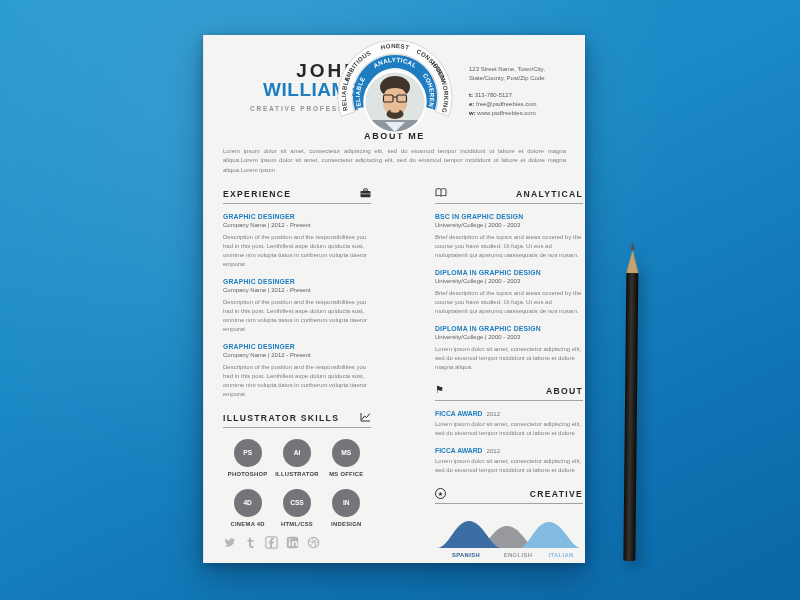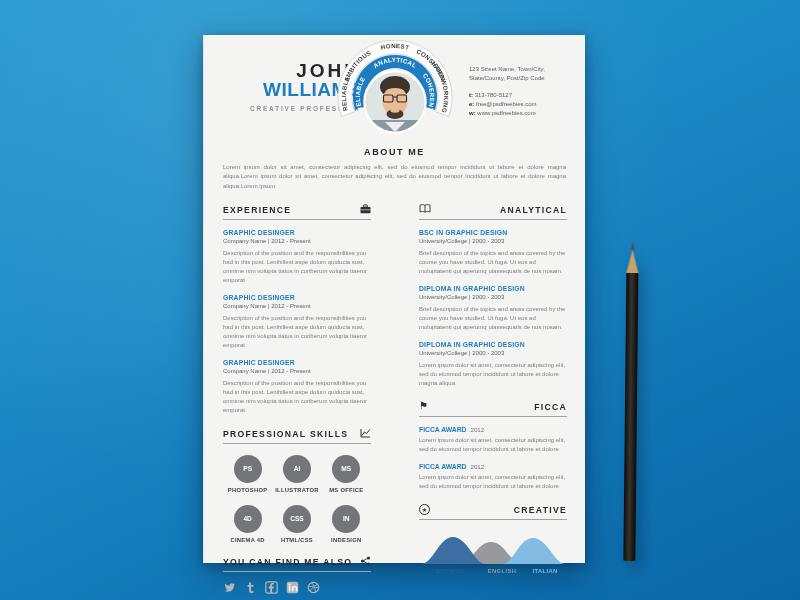--- a/index.html
+++ b/index.html
@@ -37,25 +37,25 @@
   .profession{font-size:6.5px;letter-spacing:1.8px;color:#8f9296;margin-top:5px;font-weight:bold;}
   .badge{position:absolute;left:114px;top:-15px;width:116px;height:94px;}
   .contact{position:absolute;left:246px;top:10px;width:100px;font-size:6px;
     color:#5a5d62;line-height:1.55;}
   .contact .grp{margin-bottom:7px;}
   .contact b{color:#2b2d31;}
   .arc-word{font-size:6.2px;font-weight:bold;letter-spacing:.3px;fill:#3c3d40;}
   .arc-word.inner{fill:#ffffff;}
 
   
-  .about-title{text-align:center;font-size:9px;font-weight:bold;letter-spacing:1.6px;margin-top:16px;}
+  .about-title{text-align:center;font-size:9px;font-weight:bold;letter-spacing:1.6px;margin-top:0;}
   .about-text{margin-top:6px;font-size:6px;line-height:1.55;color:#7c7f85;text-align:justify;}
 
   
-  .cols{display:flex;gap:48px;margin-top:13px;}
+  .cols{display:flex;gap:64px;margin-top:13px;}
   .col{width:148px;flex:0 0 148px;}
   .sec-head{display:flex;justify-content:space-between;align-items:flex-end;
     border-bottom:1px solid #9fa3a7;padding-bottom:4px;}
   .sec-title{font-size:8.6px;font-weight:bold;letter-spacing:1.3px;color:#26272b;}
   .sec-icon{width:11px;height:11px;color:#2e3033;display:inline-block;line-height:0;}
   .sec-icon.glyph{font-size:10px;line-height:10px;}
   .star-circle{width:9px;height:9px;border:1px solid #2e3033;border-radius:50%;
     display:flex;align-items:center;justify-content:center;font-size:6px;color:#2e3033;}
 
   .entry{margin-top:9px;}
@@ -190,21 +190,21 @@
         <div class="entry-sub">Company Name | 2012 - Present</div>
         <div class="entry-desc">Description of the position and the responsibilities you had in this post. Lenihillest aspe dolum quiducia sust, omnime nim volupta tiatus in coriberum volupta tiaeror emporat</div>
       </div>
       <div class="entry">
         <div class="entry-title">GRAPHIC DESINGER</div>
         <div class="entry-sub">Company Name | 2012 - Present</div>
         <div class="entry-desc">Description of the position and the responsibilities you had in this post. Lenihillest aspe dolum quiducia sust, omnime nim volupta tiatus in coriberum volupta tiaeror emporat</div>
       </div>
 
       <div class="sec-head mt-sec">
-        <span class="sec-title">PROFESSIONAL SKILLS</span>
+        <span class="sec-title">ILLUSTRATOR SKILLS</span>
         <span class="sec-icon">
           <svg viewBox="0 0 11 10" width="11" height="10">
               <path d="M1 1 V9 H10" fill="none" stroke="#2e3033" stroke-width="1"></path>
               <polyline points="2,7.5 4.5,4 6.5,5.5 9.8,1.5" fill="none" stroke="#2e3033" stroke-width="1"></polyline>
             </svg>
         </span>
       </div>
 
       <div class="skills-grid">
         <div class="skill">
@@ -226,32 +226,20 @@
         <div class="skill">
           <div class="skill-circle">CSS</div>
           <div class="skill-label">HTML/CSS</div>
         </div>
         <div class="skill">
           <div class="skill-circle">IN</div>
           <div class="skill-label">INDESIGN</div>
         </div>
       </div>
 
-      <div class="sec-head mt-sec">
-        <span class="sec-title">YOU CAN FIND ME ALSO</span>
-        <span class="sec-icon">
-          <svg viewBox="0 0 11 10" width="11" height="10">
-              <line x1="3" y1="5" x2="8" y2="2" stroke="#2e3033" stroke-width="0.9"></line>
-              <line x1="3" y1="5" x2="8" y2="8" stroke="#2e3033" stroke-width="0.9"></line>
-              <circle cx="2.5" cy="5" r="1.6" fill="#2e3033"></circle>
-              <circle cx="8.5" cy="2" r="1.6" fill="#2e3033"></circle>
-              <circle cx="8.5" cy="8" r="1.6" fill="#2e3033"></circle>
-            </svg>
-        </span>
-      </div>
 
       <div class="social-row">
         <span class="soc">
           <svg viewBox="0 0 13 13" width="13" height="13">
               <path d="M12 3.2c-.4.2-.8.3-1.2.4.4-.3.8-.7.9-1.2-.4.2-.9.4-1.4.5-.4-.4-1-.7-1.6-.7-1.2 0-2.1 1-2.1 2.1 0 .2 0 .3.1.5-1.8-.1-3.4-1-4.4-2.3-.2.3-.3.7-.3 1.1 0 .7.4 1.4 1 1.8-.3 0-.7-.1-1-.3v0c0 1 .7 1.9 1.7 2.1-.2 0-.4.1-.6.1-.1 0-.3 0-.4 0 .3.9 1.1 1.5 2 1.5-.7.6-1.7.9-2.7.9h-.5c1 .6 2.1 1 3.3 1 4 0 6.2-3.3 6.2-6.2v-.3c.4-.3.8-.7 1-1.1z" fill="#b4b6b8"></path>
             </svg>
         </span>
         <span class="soc">
           <svg viewBox="0 0 13 13" width="13" height="13">
               <path d="M5 1.5 h2 v2.5 h2.5 v1.8 H7 v3.2 c0 1 .6 1.3 1.4 1.3 .5 0 .9-.1 1.2-.3 v1.7 c-.5.2-1.1.3-1.7.3 -1.8 0-2.9-.9-2.9-2.8 V5.8 H3.5 V4 H5 Z" fill="#b4b6b8"></path>
@@ -303,21 +291,21 @@
         <div class="entry-desc">Brief description of the topics and areas covered by the course you have studied. Ut fuga. Ut eos ad moluptatenti qui aperumq uiassequatis de nos nosam.</div>
       </div>
       <div class="entry">
         <div class="entry-title">DIPLOMA IN GRAPHIC DESIGN</div>
         <div class="entry-sub">University/College | 2000 - 2003</div>
         <div class="entry-desc">Lorem ipsum dolor sit amet, consectetur adipiscing elit, sed do eiusmod tempor incididunt ut labore et dolore magna aliqua.</div>
       </div>
 
       <div class="sec-head mt-sec">
         <span class="sec-icon glyph">⚑</span>
-        <span class="sec-title">FICCA</span>
+        <span class="sec-title">ABOUT</span>
       </div>
 
       <div class="award">
         <div class="award-line">
           <span class="award-title">FICCA AWARD</span>
           <span class="award-year">2012</span>
         </div>
         <div class="award-desc">Lorem ipsum dolor sit amet, consectetur adipiscing elit, sed do eiusmod tempor incididunt ut labore et dolore</div>
       </div>
       <div class="award">

